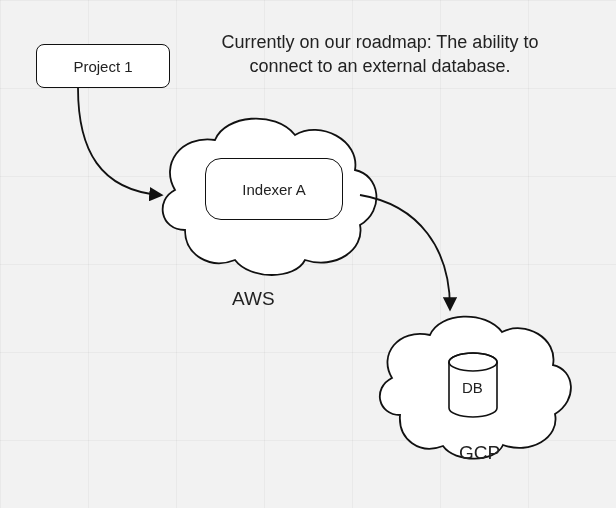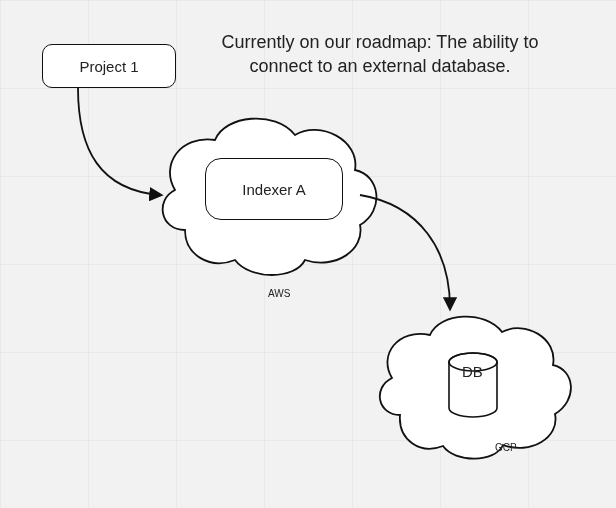--- a/index.html
+++ b/index.html
@@ -37,41 +37,41 @@
     background: #fff;
     border: 1.5px solid #111;
     border-radius: 10px;
     display: flex;
     align-items: center;
     justify-content: center;
     font-size: 15px;
   }
   .project {
     top: 44px;
-    left: 42px;
+    left: 36px;
     width: 132px;
     height: 42px;
+    border-radius: 8px;
   }
   .indexer {
     top: 158px;
     left: 205px;
     width: 136px;
     height: 60px;
     border-radius: 16px;
   }
   .cloud-label {
     position: absolute;
-    font-size: 10px;
-    margin-left: 36px;
+    font-size: 19px;
   }
   .aws-label { top: 288px; left: 232px; }
   .gcp-label { top: 442px; left: 459px; }
   .db-label {
     position: absolute;
-    top: 363px;
+    top: 379px;
     left: 462px;
     font-size: 15px;
   }
   svg.layer {
     position: absolute;
     inset: 0;
     width: 616px;
     height: 508px;
     overflow: visible;
   }

